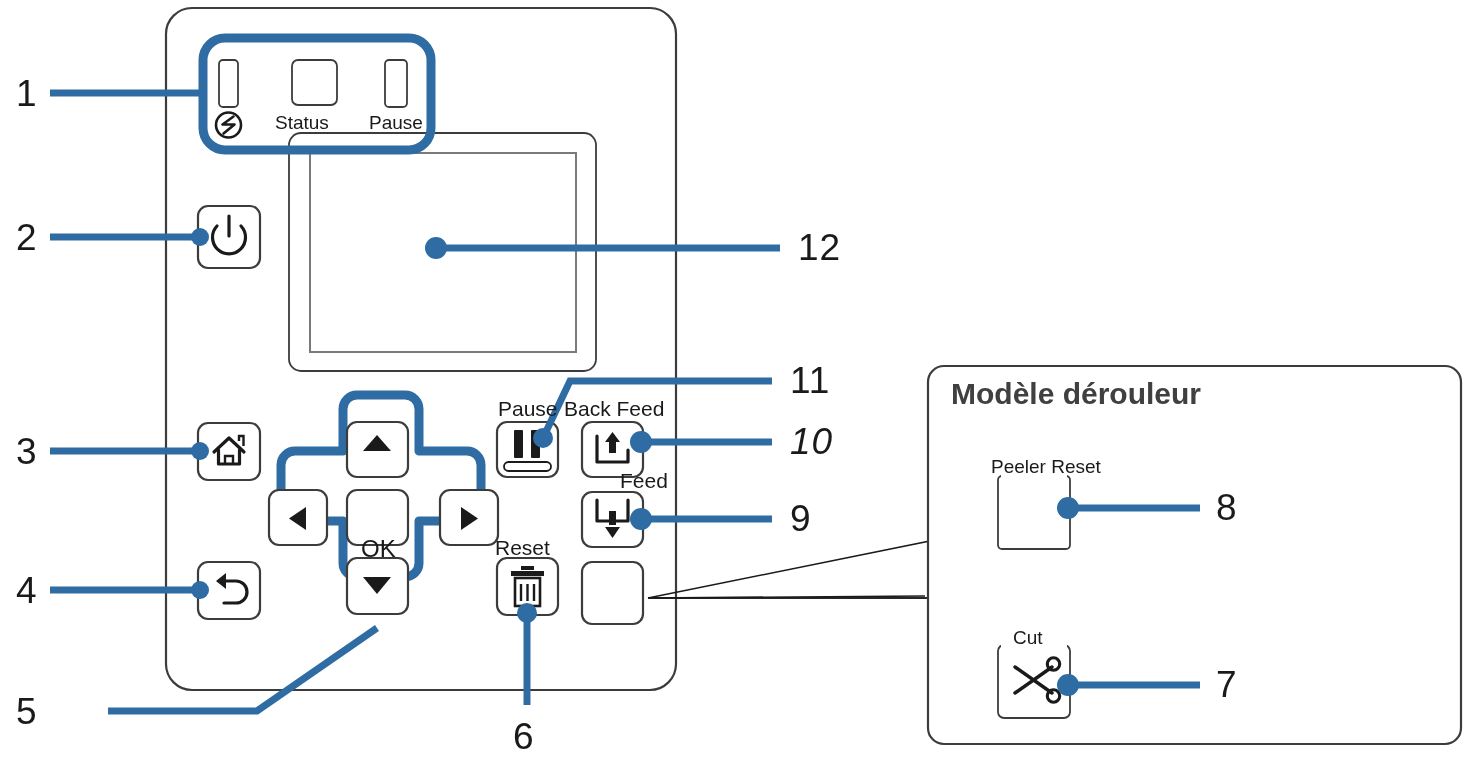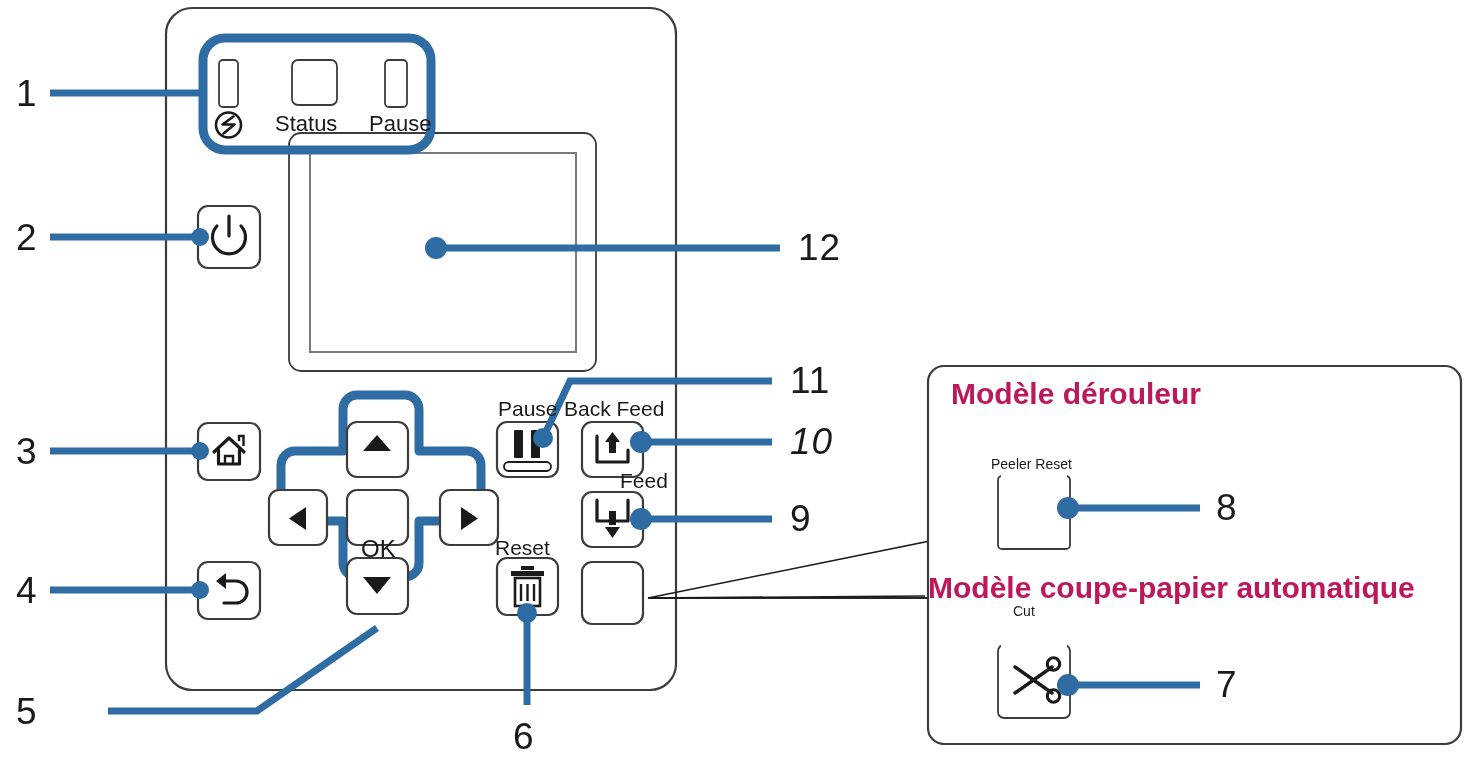--- a/index.html
+++ b/index.html
@@ -25,38 +25,38 @@
     position:absolute;
     font-family:"Liberation Sans", sans-serif;
     font-size:21px;
     color:#1a1a1a;
     white-space:nowrap;
     line-height:1;
   }
   .led-label{
     position:absolute;
     font-family:"Liberation Sans", sans-serif;
-    font-size:22px;
+    font-size:19px;
     color:#1a1a1a;
     white-space:nowrap;
     line-height:1;
   }
   .panel-title{
     position:absolute;
     font-family:"Liberation Sans", sans-serif;
     font-size:30px;
     font-weight:bold;
-    color:#be185d;
+    color:#404040;
     white-space:nowrap;
     line-height:1;
   }
   .small-btn-label{
     position:absolute;
     font-family:"Liberation Sans", sans-serif;
-    font-size:14px;
+    font-size:19px;
     color:#1a1a1a;
     white-space:nowrap;
     line-height:1;
   }
 </style>
 </head>
 <body>
 
 <div id="stage">
 
@@ -228,24 +228,23 @@
 
   <div class="led-label" style="left:275px; top:113px;">Status</div>
   <div class="led-label" style="left:369px; top:113px;">Pause</div>
 
   <div class="btn-label" style="left:498px; top:398px;">Pause</div>
   <div class="btn-label" style="left:564px; top:398px;">Back Feed</div>
   <div class="btn-label" style="left:620px; top:470px;">Feed</div>
   <div class="btn-label" style="left:495px; top:537px;">Reset</div>
 
   <div class="panel-title" style="left:951px; top:379px;">Modèle dérouleur</div>
-  <div class="panel-title" style="left:928px; top:573px;">Modèle coupe-papier automatique</div>
 
   <div class="small-btn-label" style="left:991px; top:457px;">Peeler Reset</div>
-  <div class="small-btn-label" style="left:1013px; top:604px;">Cut</div>
+  <div class="small-btn-label" style="left:1013px; top:628px;">Cut</div>
 
   <div class="callout-num" style="left:16px;  top:75px;">1</div>
   <div class="callout-num" style="left:16px;  top:219px;">2</div>
   <div class="callout-num" style="left:16px;  top:433px;">3</div>
   <div class="callout-num" style="left:16px;  top:572px;">4</div>
   <div class="callout-num" style="left:16px;  top:693px;">5</div>
   <div class="callout-num" style="left:513px; top:718px;">6</div>
   <div class="callout-num" style="left:1216px; top:666px;">7</div>
   <div class="callout-num" style="left:1216px; top:489px;">8</div>
   <div class="callout-num" style="left:790px; top:500px;">9</div>

